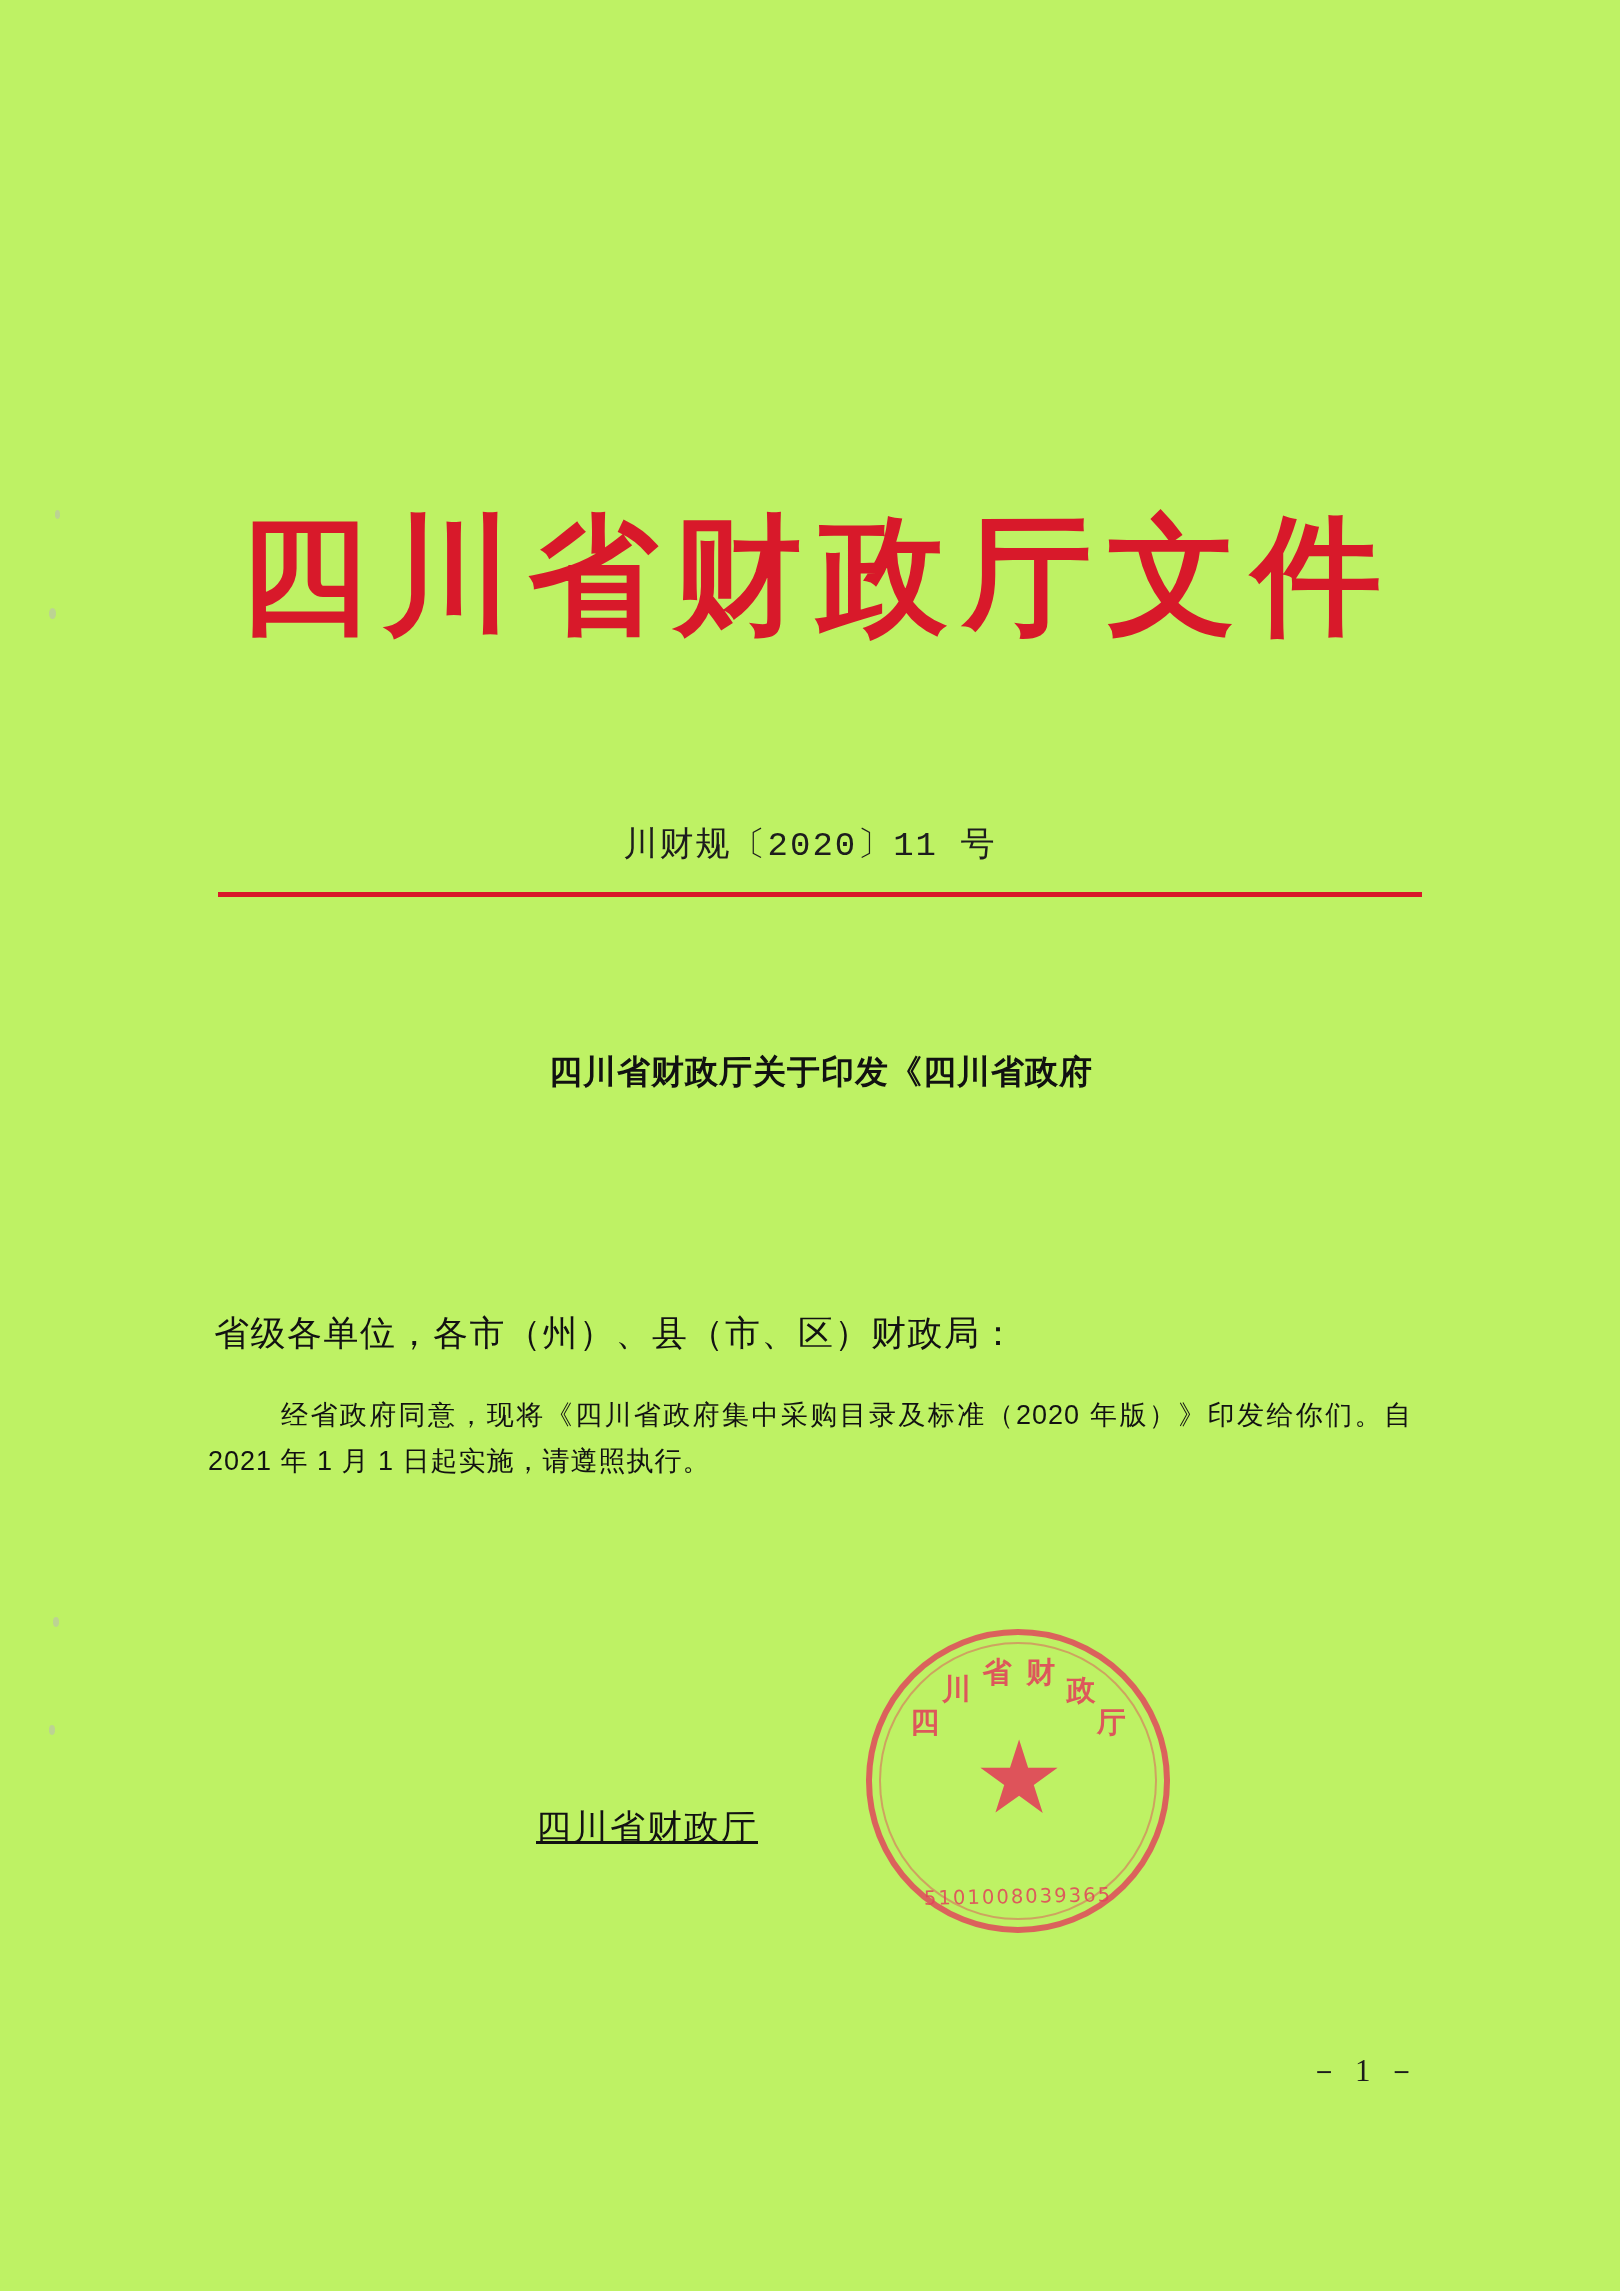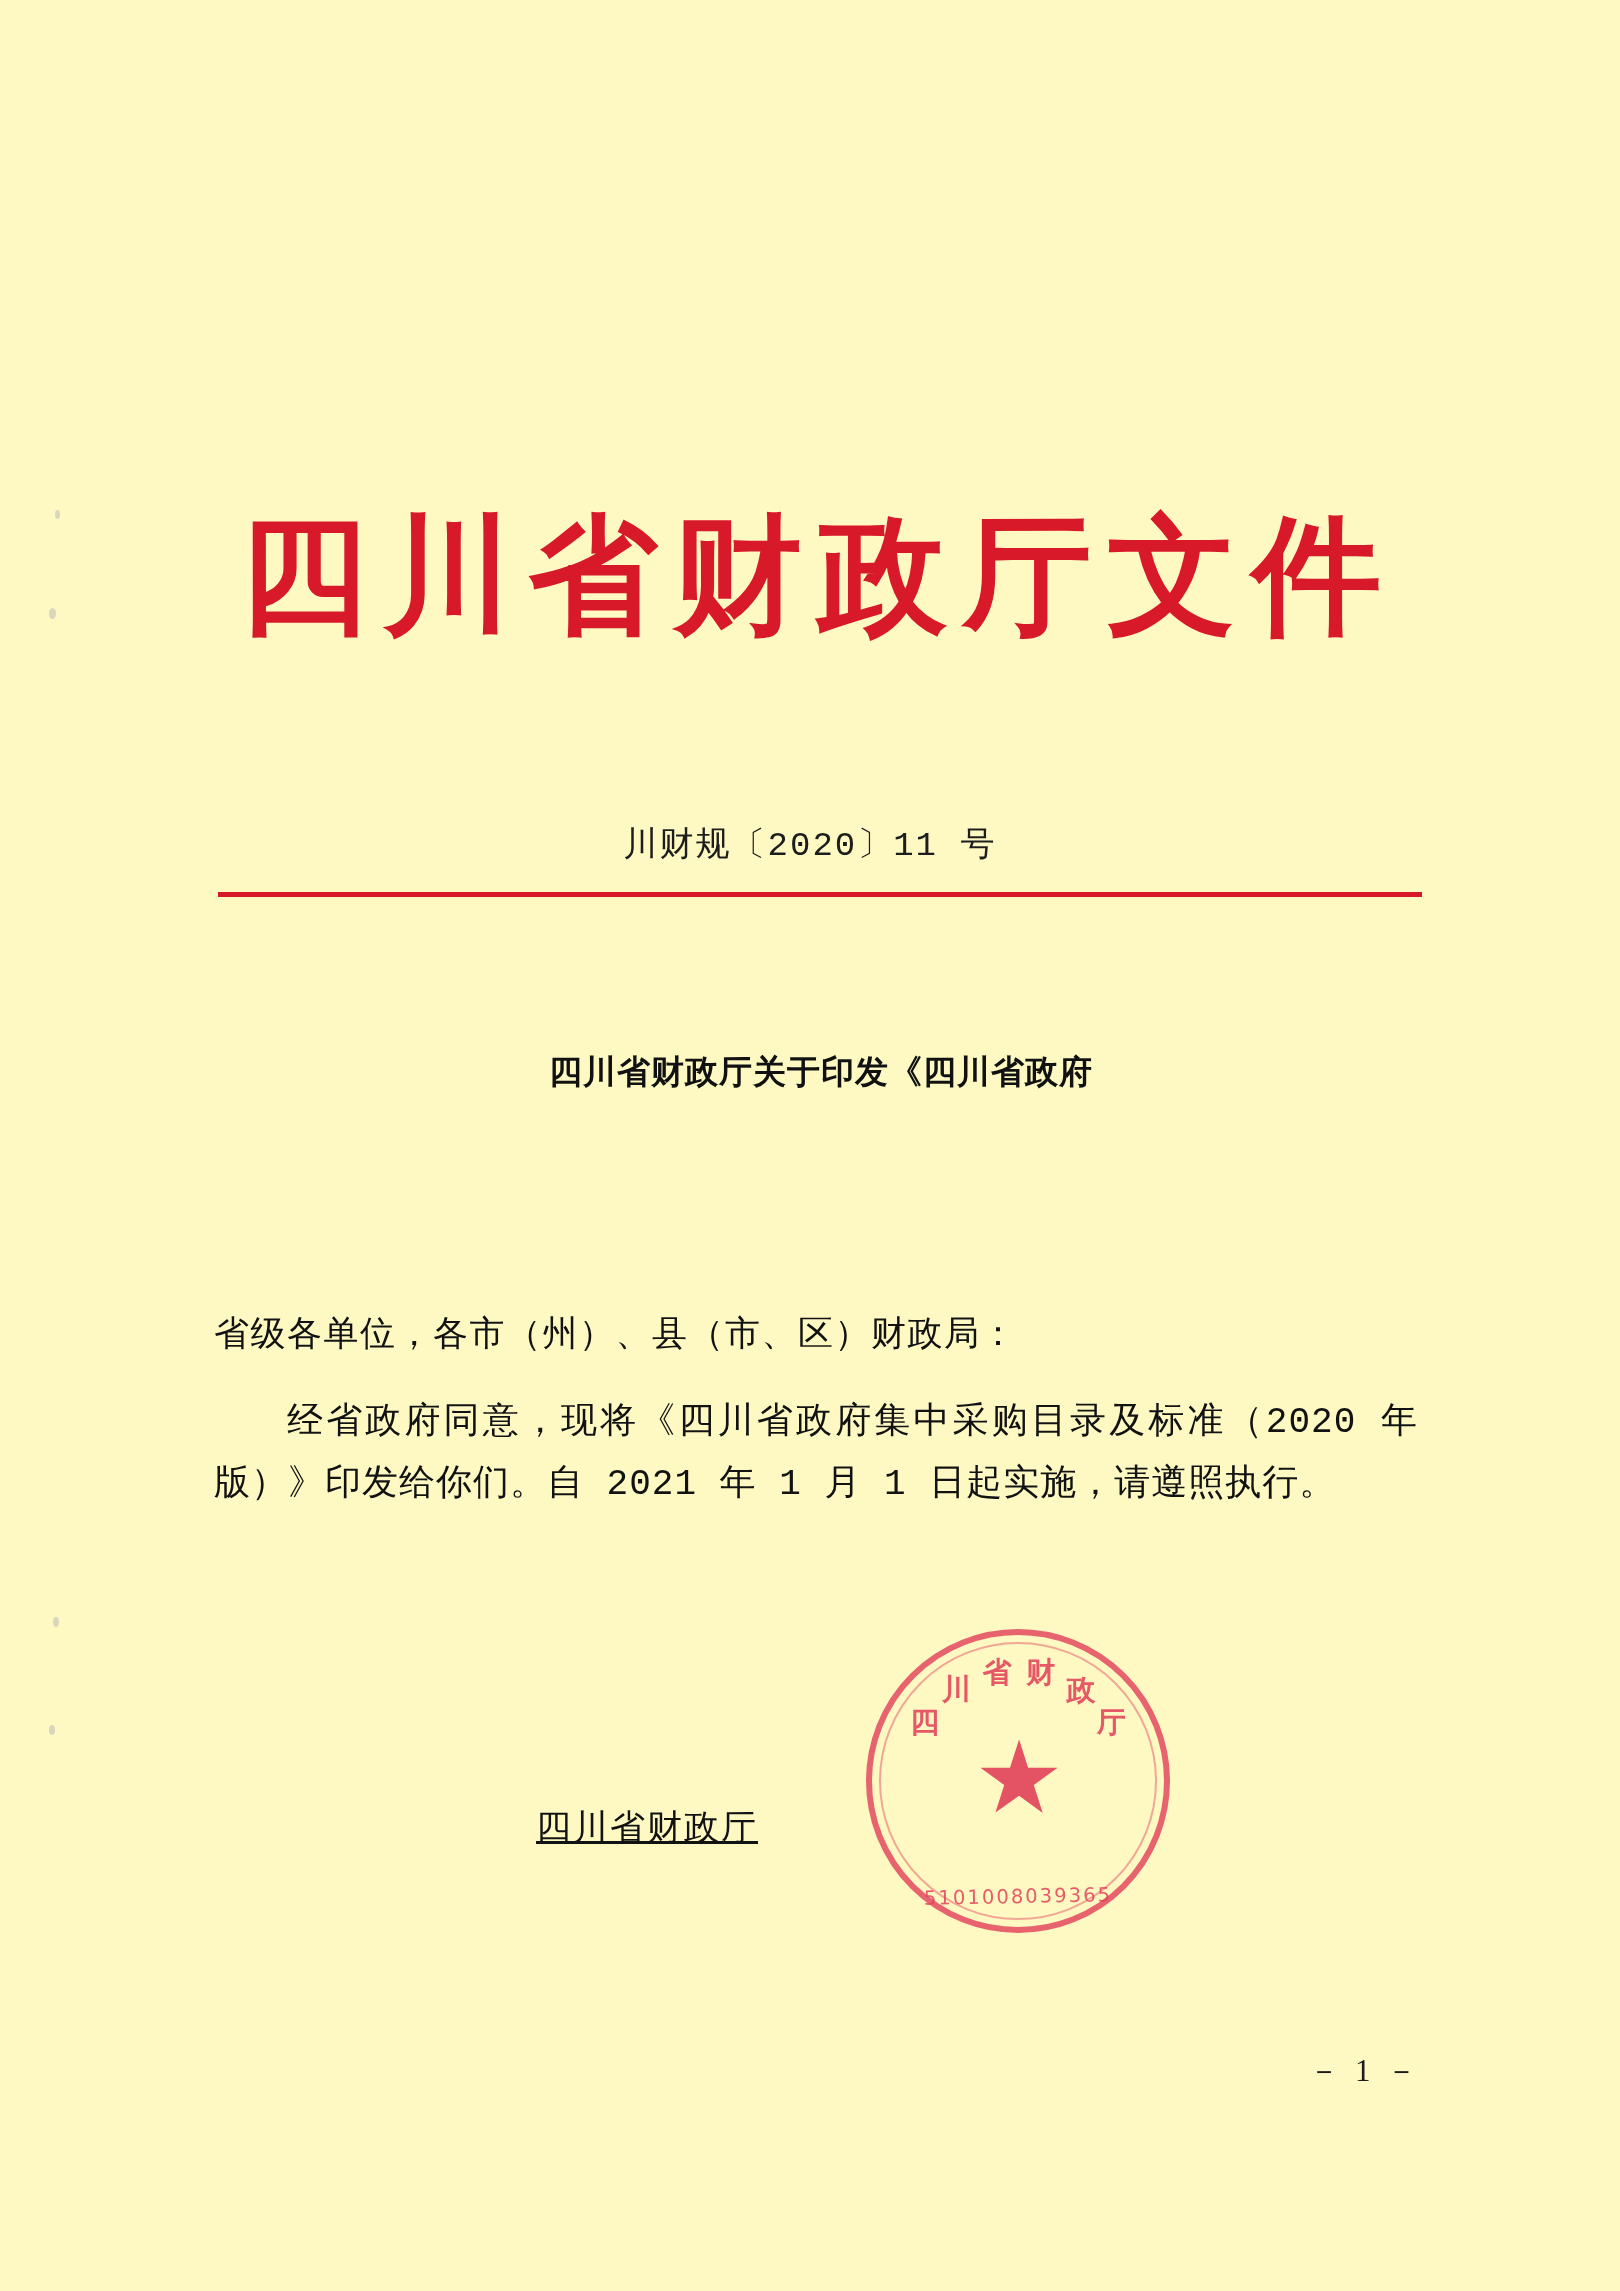--- a/index.html
+++ b/index.html
@@ -7,21 +7,21 @@
     padding: 0;
     background: #ffffff;
   }
   body {
     font-family: "Liberation Serif", "DejaVu Serif", serif;
   }
   .page {
     position: relative;
     width: 1620px;
     height: 2292px;
-    background: #fef9c3;
+    background: #bef264;
     overflow: hidden;
   }
 
   
   .speck {
     position: absolute;
     background: #b9b9b9;
     border-radius: 50%;
     opacity: 0.55;
   }
@@ -88,29 +88,29 @@
     left: 214px;
     font-size: 35px;
     color: #121212;
     letter-spacing: 1.5px;
     line-height: 1.5;
     font-family: "Liberation Serif", serif;
   }
   .bodytext {
     position: absolute;
     top: 1392px;
-    left: 214px;
+    left: 208px;
     width: 1204px;
-    font-size: 36px;
+    font-size: 27px;
     color: #121212;
     line-height: 1.72;
     text-align: justify;
     text-indent: 73px;
     letter-spacing: 1px;
-    font-family: Liberation Mono, monospace;
+    font-family: Liberation Sans, sans-serif;
   }
 
   
   .sigblock {
     position: absolute;
     top: 1796px;
     left: 0;
     width: 1294px;
     text-align: center;
     font-size: 35px;

